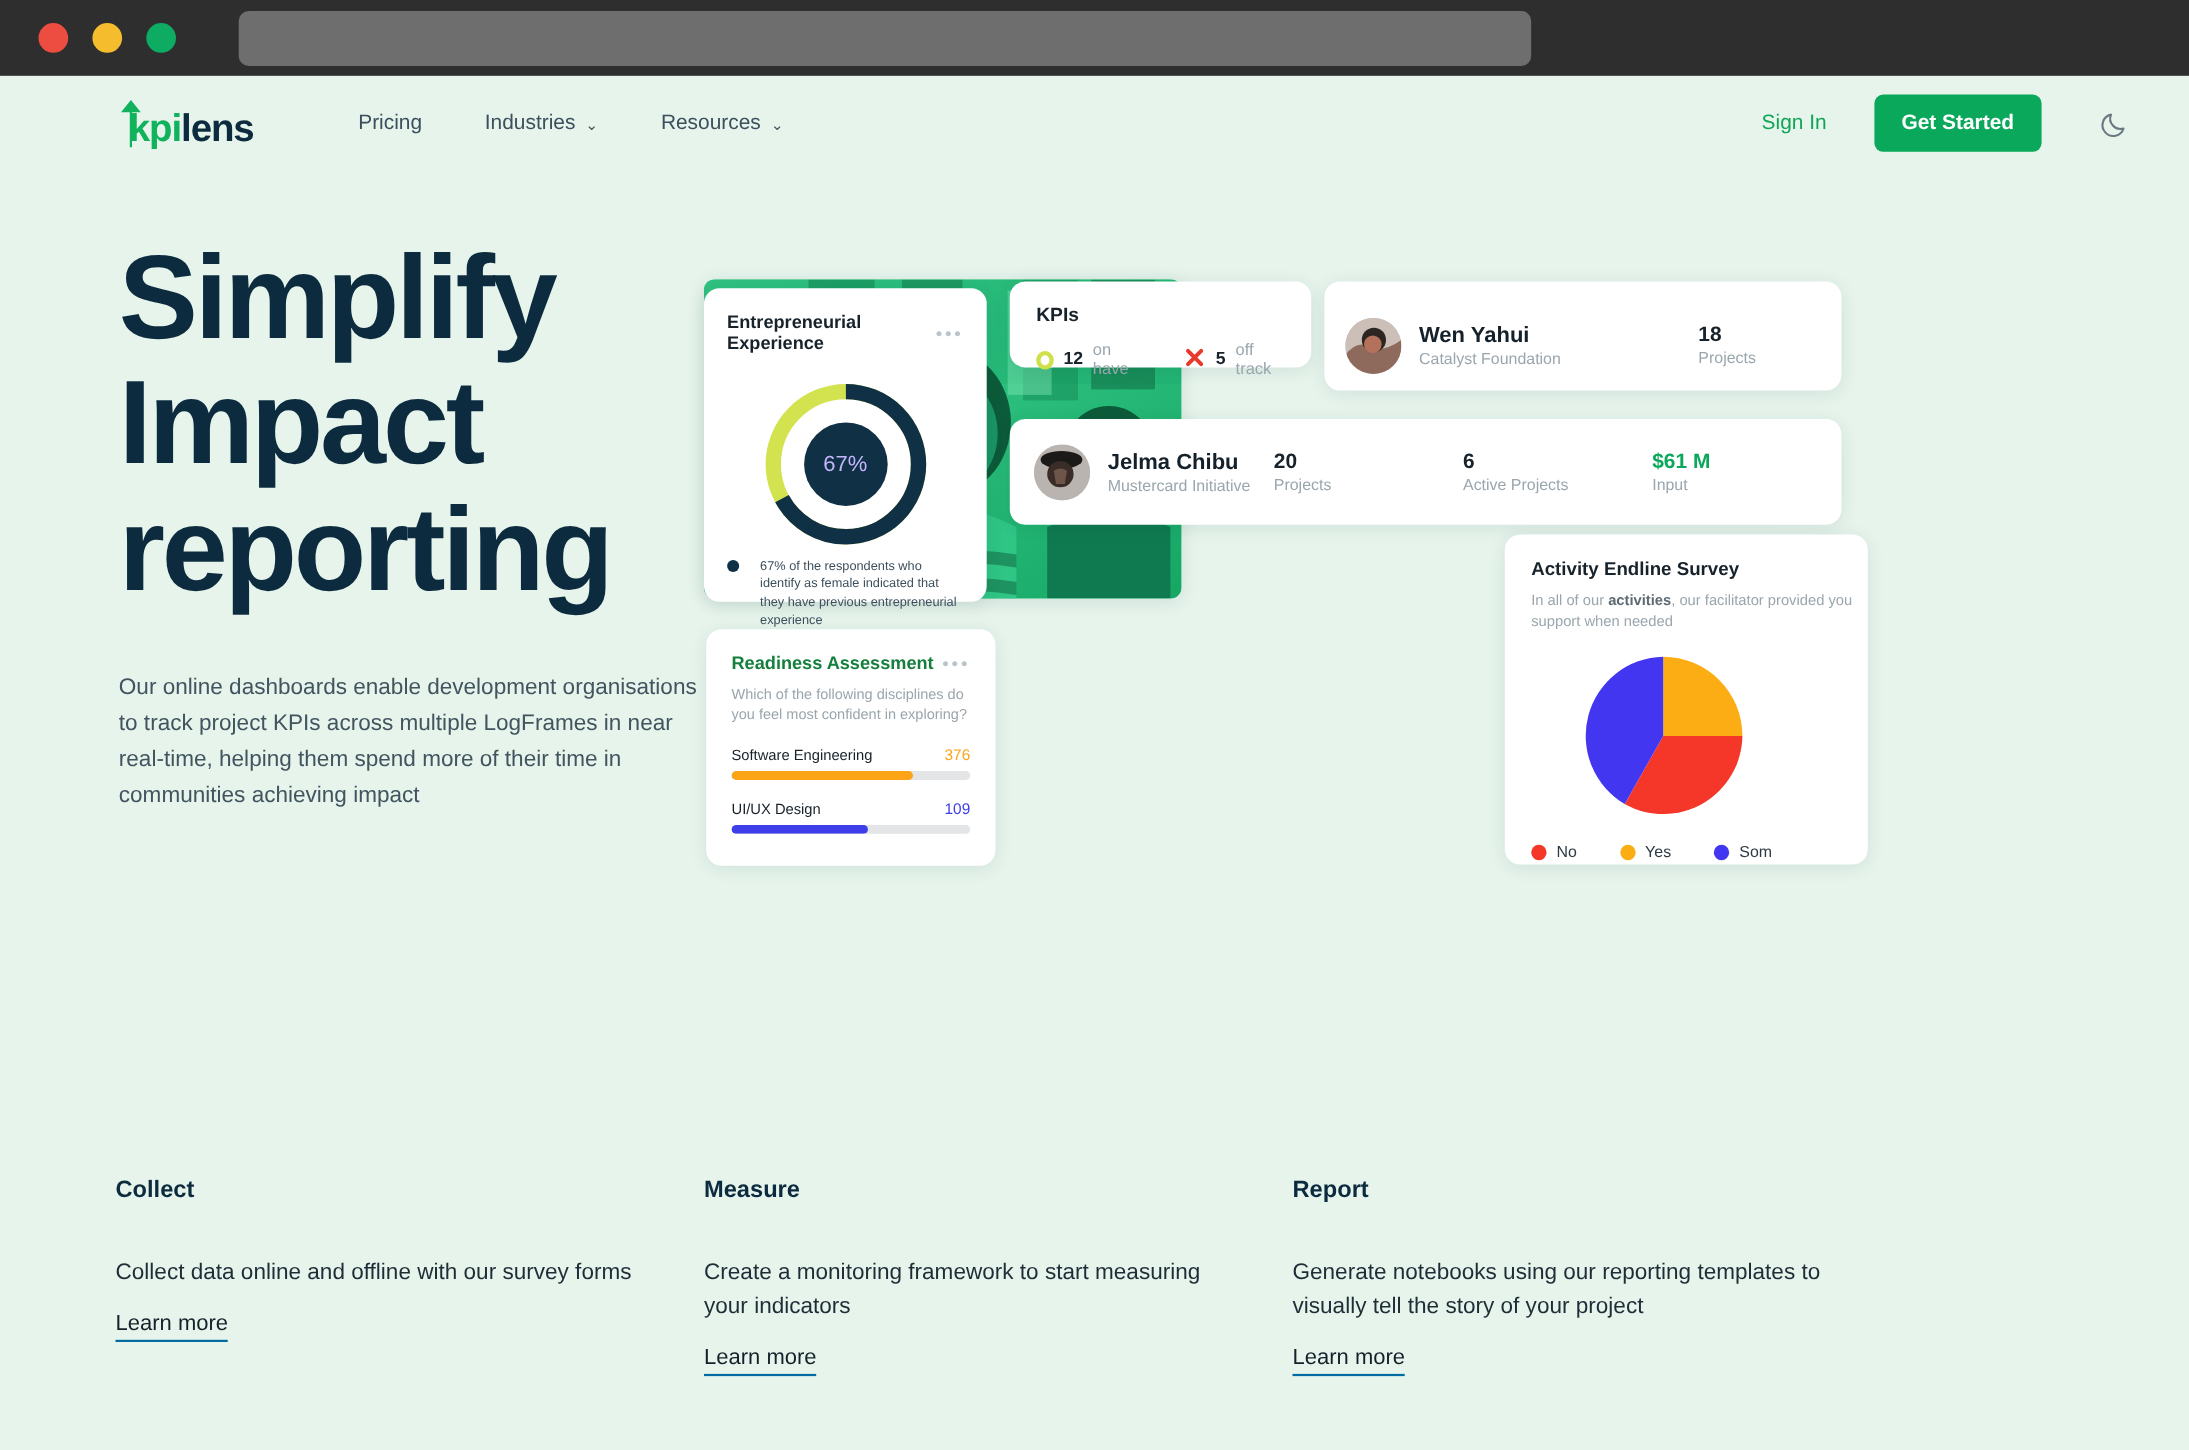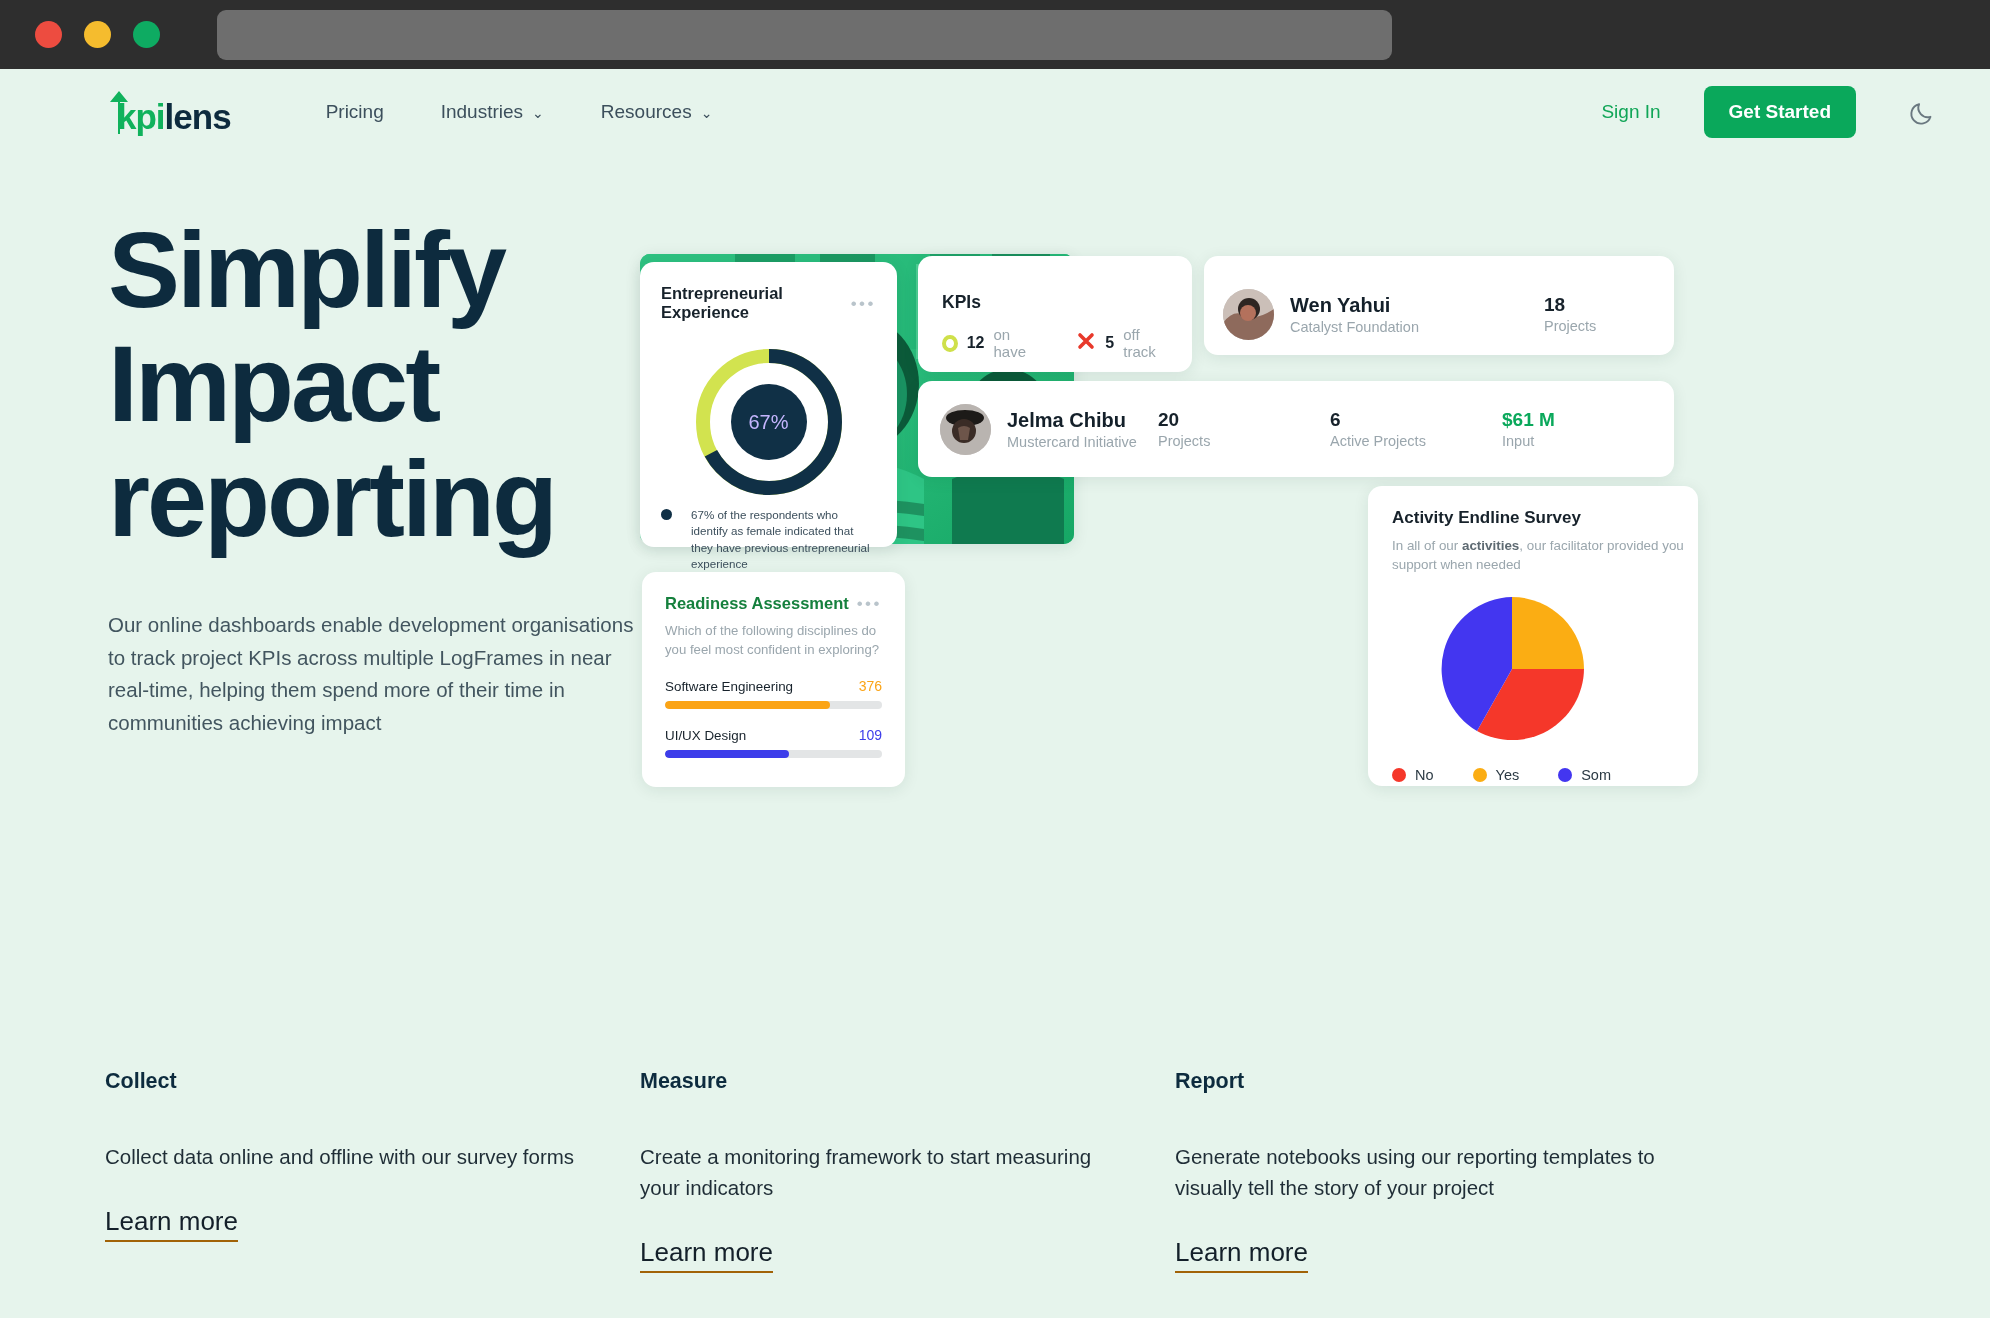--- a/index.html
+++ b/index.html
@@ -87,21 +87,21 @@
     display:flex; align-items:center; justify-content:center;
     color:#c4b5fd; font-size:20px; font-weight:500;
   }
   .ent-legend {
     display:flex; gap:19px; margin-top:5px; font-size:11.6px;
     color:#3c4f5c; line-height:1.42;justify-content:flex-end;
   }
   .dot-navy { width:11px; height:11px; border-radius:50%; background:#103046; flex-shrink:0; margin-top:2px; }
 
   
-  .c-kpi { left:278px; top:2px; width:274px; height:116px; padding:36px 24px; }
+  .c-kpi { left:278px; top:2px; width:274px; height:78px; padding:20px 24px; }
   .c-kpi-title { font-size:17.5px; font-weight:600; color:#17222b; }
   .kpi-row { display:flex; align-items:center; margin-top:13px; gap:37px; }
   .kpi-item { display:flex; align-items:center; gap:9px; }
   .kpi-num { font-size:16px; font-weight:700; color:#17222b; }
   .kpi-lbl { font-size:15px; color:#9aa6ad; }
   .ring-lime {
     width:17px; height:17px; border-radius:50%;
     border:4px solid #cfe04a; box-sizing:border-box;
   }
 
@@ -156,22 +156,22 @@
   
   .features {
     position:absolute; left:0; top:1000px; width:1990px;
     display:flex; padding:0 105px;
   }
   .feat { width:535px; padding-right:40px; }
   .feat:nth-child(2) { margin-left:0; width:535px; padding-left:0; }
   .feat-h { font-size:21.5px; font-weight:700; color:#0d2b3e; }
   .feat-p { margin-top:47px; font-size:20.5px; color:#1f2d36; line-height:1.52; }
   .learn {
-    display:inline-block; margin-top:34px; font-size:26px; color:#14202a;
-    border-bottom:2px solid #a16207; padding-bottom:3px; cursor:pointer;
+    display:inline-block; margin-top:20px; font-size:20px; color:#14202a;
+    border-bottom:2px solid #0369a1; padding-bottom:3px; cursor:pointer;
   }
 </style>
 </head>
 <body>
 
 <div class="chrome">
   <div class="lights">
     <div class="light l-red"></div>
     <div class="light l-yellow"></div>
     <div class="light l-green"></div>

